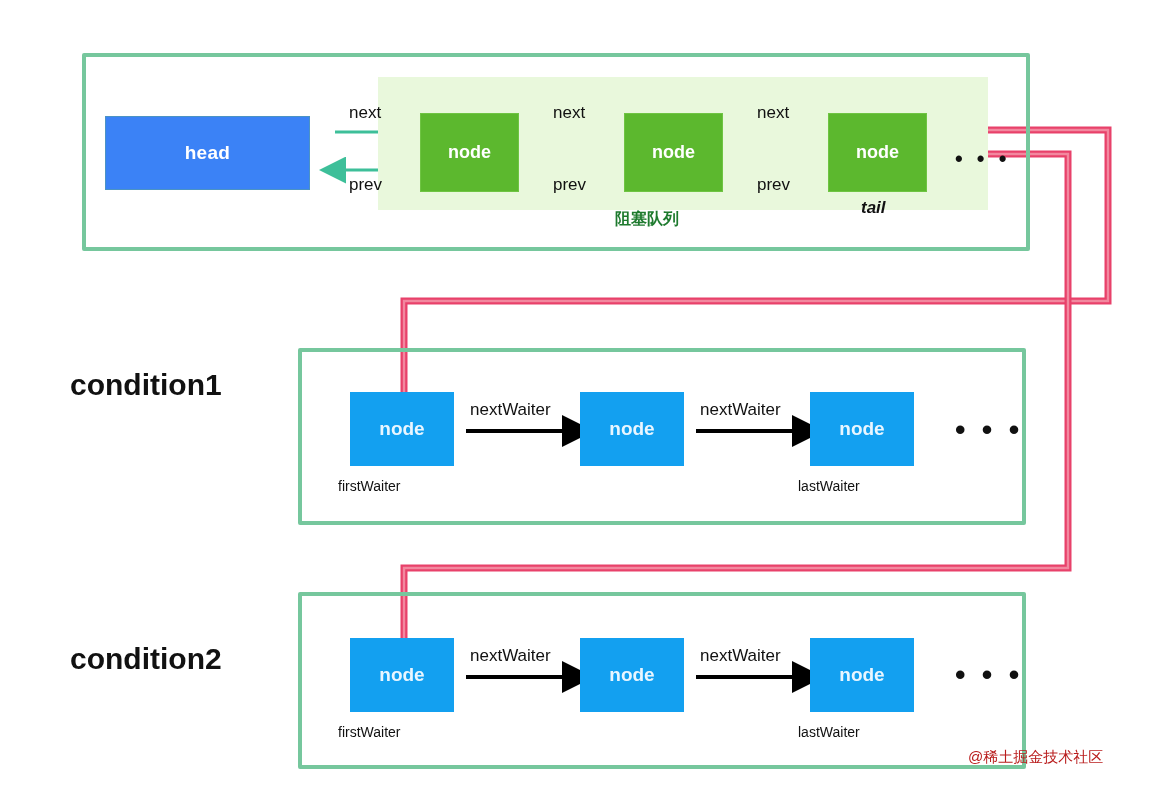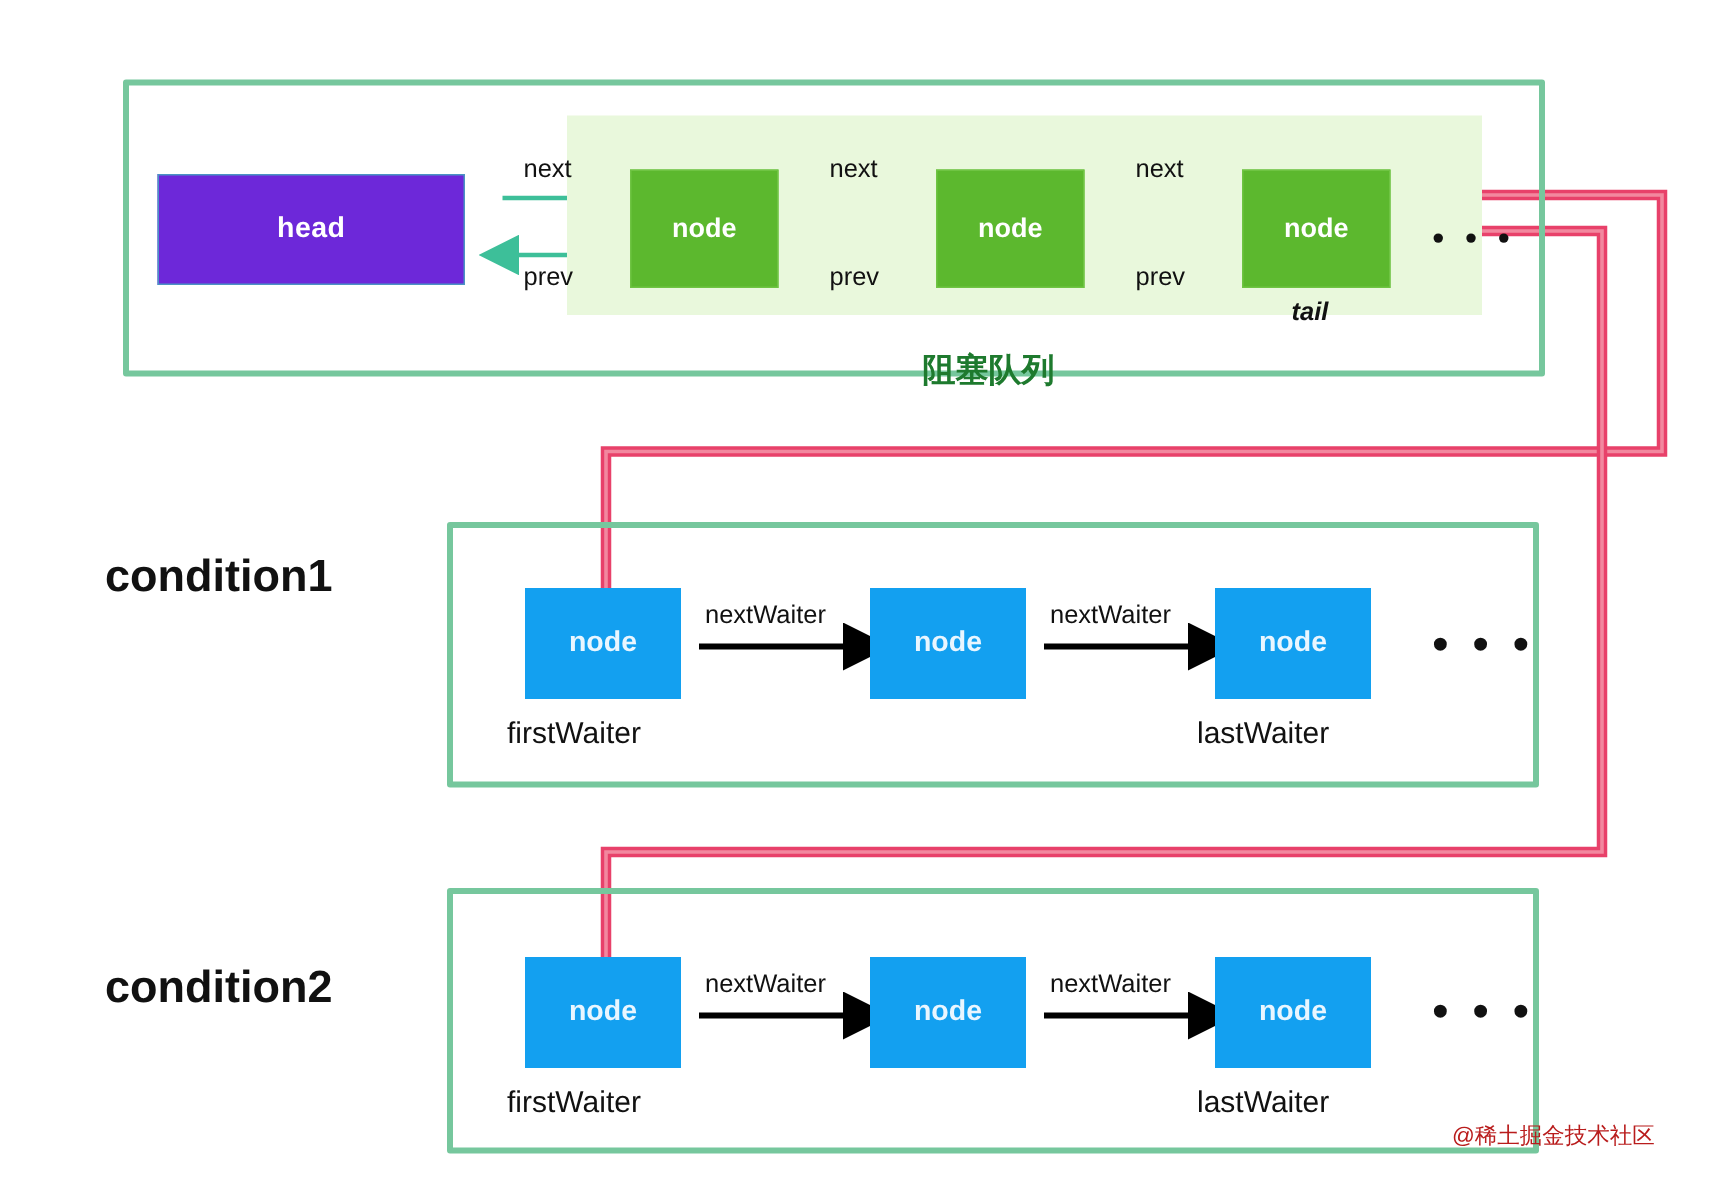--- a/index.html
+++ b/index.html
@@ -30,21 +30,21 @@
   }
 
   
   .box{
     position:absolute;
     display:flex;align-items:center;justify-content:center;
     color:#ffffff;font-weight:bold;
     box-sizing:border-box;
   }
   .head-box{
-    background:#6d28d9;border:1px solid #4b93c4;
+    background:#3b82f6;border:1px solid #4b93c4;
     font-size:19px;letter-spacing:.3px;
   }
   .green-node{
     background:#5cb82e;border:1px solid #6fc443;
     font-size:18px;
   }
   .blue-node{
     background:#13a0f0;
     font-size:19px;color:#e9f6ff;
   }
@@ -59,27 +59,27 @@
   #c1n1{left:350px;top:392px;width:104px;height:74px;}
   #c1n2{left:580px;top:392px;width:104px;height:74px;}
   #c1n3{left:810px;top:392px;width:104px;height:74px;}
   
   #c2n1{left:350px;top:638px;width:104px;height:74px;}
   #c2n2{left:580px;top:638px;width:104px;height:74px;}
   #c2n3{left:810px;top:638px;width:104px;height:74px;}
 
   
   .caption{
-    position:absolute;color:#111;font-size:20px;white-space:nowrap;
+    position:absolute;color:#111;font-size:14px;white-space:nowrap;
   }
   .caption.bold{font-weight:bold;font-style:italic;}
   #tail-cap{left:861px;top:198px;font-size:17px;font-weight:bold;}
   #queue-label{
     position:absolute;left:615px;top:209px;color:#1e7a2e;
-    font-size:22px;font-weight:bold;white-space:nowrap;margin-top:23px;
+    font-size:16px;font-weight:bold;white-space:nowrap;
   }
   #c1-first{left:338px;top:478px;}
   #c1-last{left:798px;top:478px;}
   #c2-first{left:338px;top:724px;}
   #c2-last{left:798px;top:724px;}
 
   
   .cond-title{
     position:absolute;color:#111;font-size:30px;font-weight:bold;
     white-space:nowrap;

